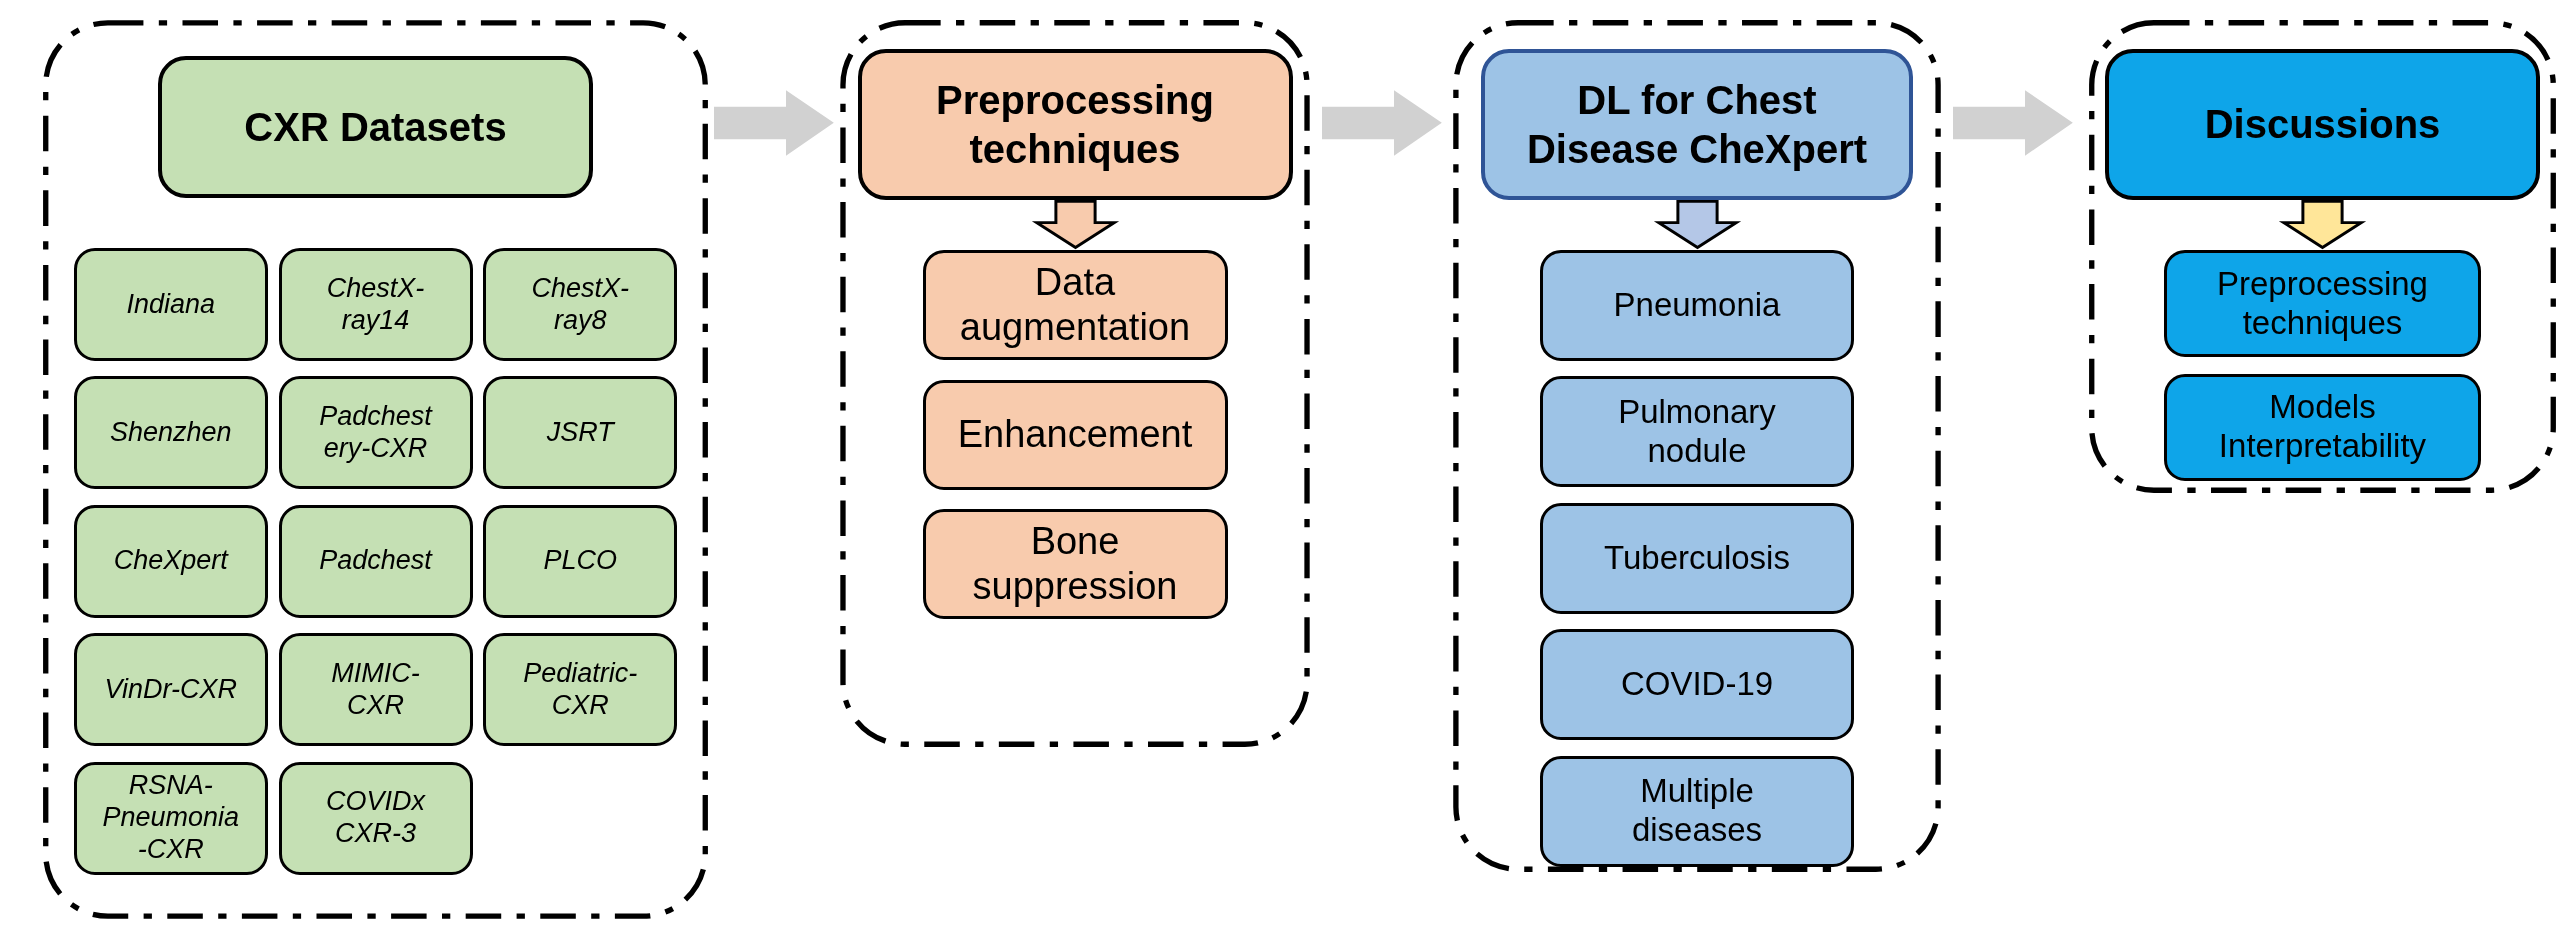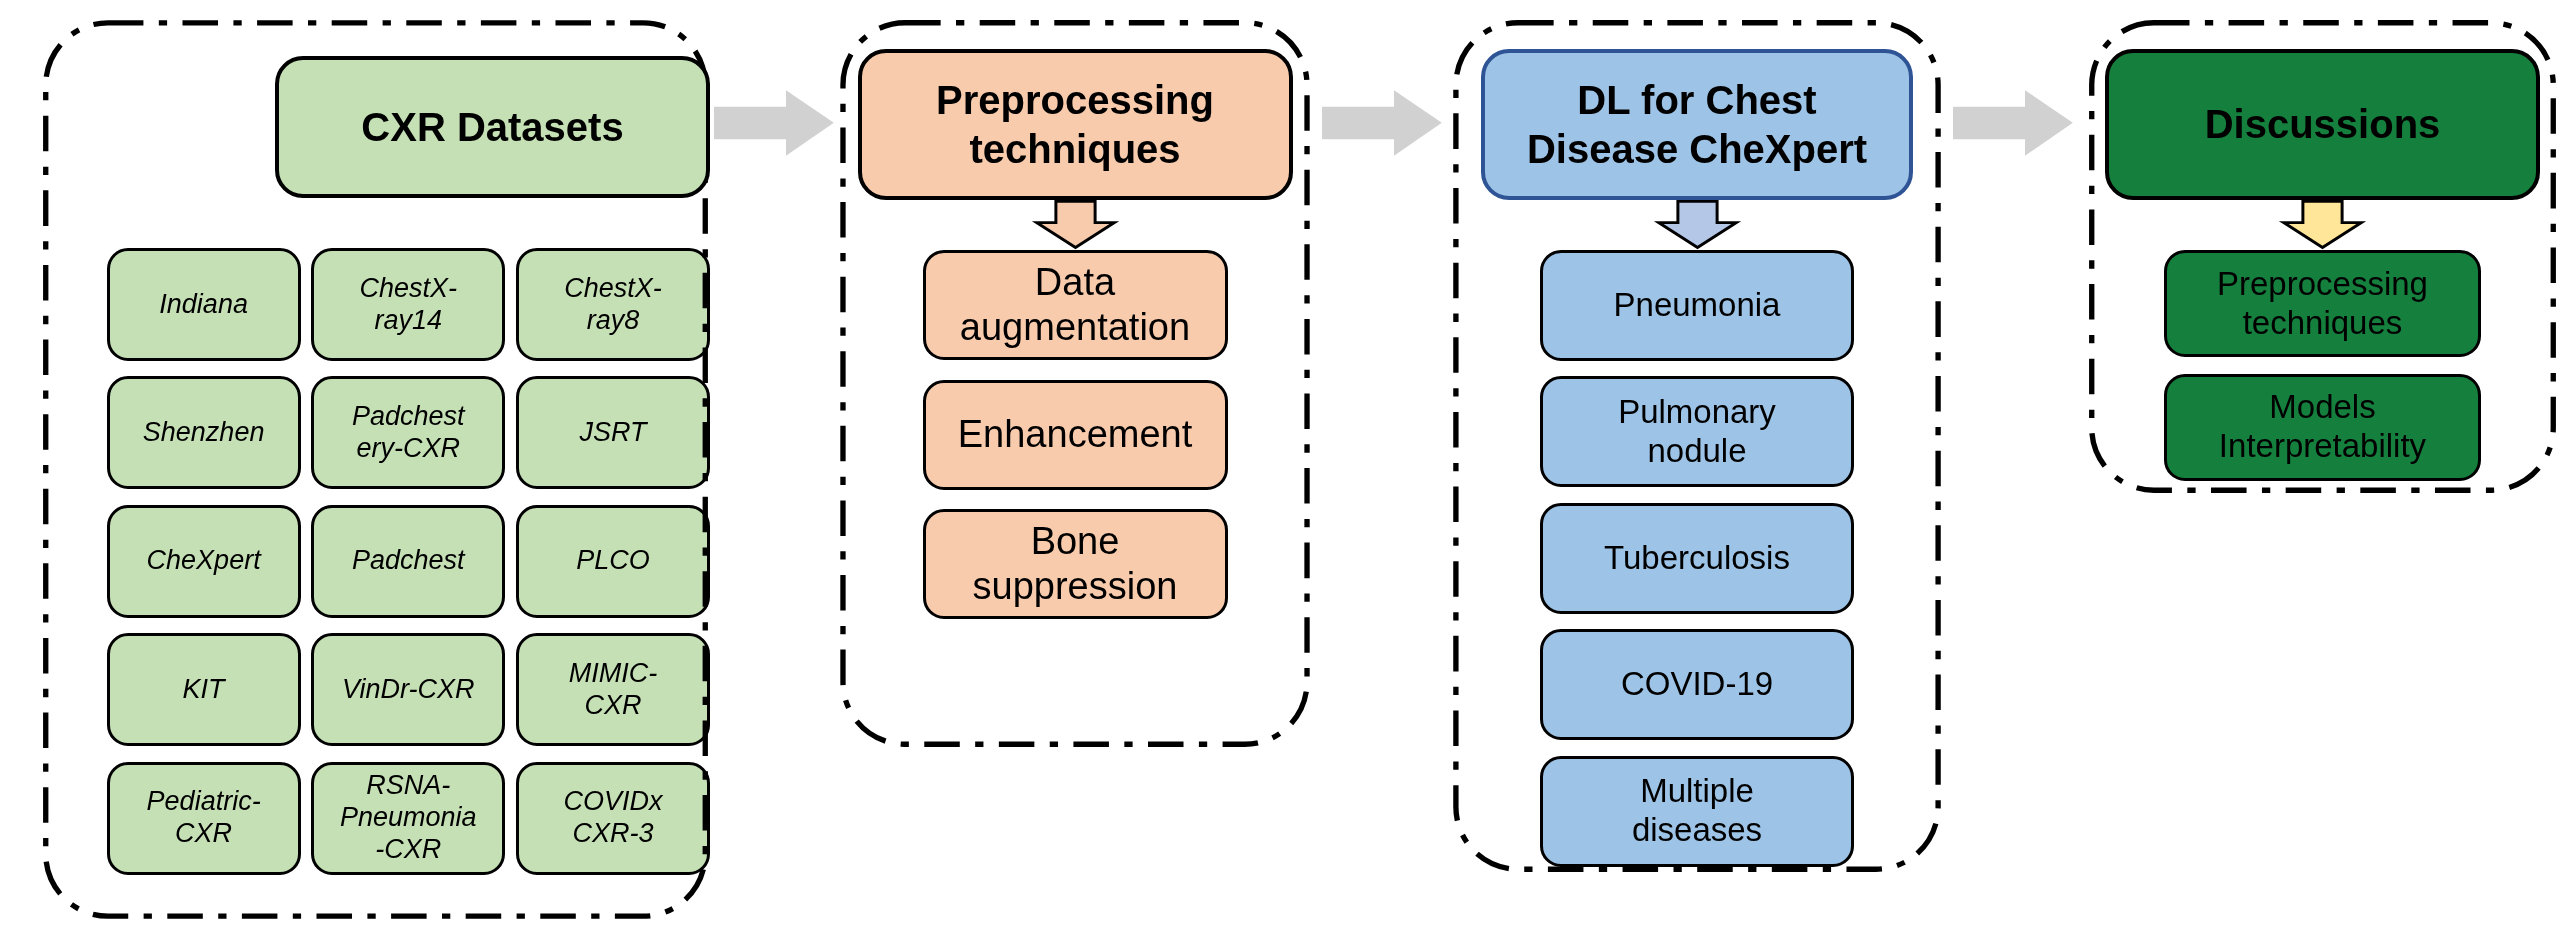--- a/index.html
+++ b/index.html
@@ -33,24 +33,24 @@
     display: flex; align-items: center; justify-content: center;
     text-align: center;
     white-space: pre-line;
     border: 3.6px solid #000;
     border-radius: 21px;
   }
 
   .green  { background: #C5E0B4; }
   .orange { background: #F8CBAD; }
   .blue   { background: #9DC3E6; }
-  .yellow { background: #15803d; }
+  .yellow { background: #0ea5e9; }
 
   
-  .s1 { left: 41px;   top: 18px; width: 669px; height: 903px; align-items: flex-end; }
+  .s1 { left: 41px;   top: 18px; width: 669px; height: 903px; }
   .s2 { left: 838px; top: 18px; width: 474px;  height: 731px; }
   .s3 { left: 1451px; top: 18px; width: 492px;  height: 856px; }
   .s4 { left: 2087px; top: 18px; width: 471px;  height: 477px;  }
 
   .s1 .hdr { width: 435px; height: 142px; margin-top: 38px; }
   .s2 .hdr { width: 435px; height: 151px; }
   .s3 .hdr { width: 432px; height: 151px; border-color: #2F5496; }
   .s4 .hdr { width: 435px; height: 151px; }
 
   .grid {
@@ -95,21 +95,20 @@
 ray14</div>
       <div class="box cell green">ChestX-
 ray8</div>
       <div class="box cell green">Shenzhen</div>
       <div class="box cell green">Padchest
 ery-CXR</div>
       <div class="box cell green">JSRT</div>
       <div class="box cell green">CheXpert</div>
       <div class="box cell green">Padchest</div>
       <div class="box cell green">PLCO</div>
-      <div class="box cell green">KIT</div>
       <div class="box cell green">VinDr-CXR</div>
       <div class="box cell green">MIMIC-
 CXR</div>
       <div class="box cell green">Pediatric-
 CXR</div>
       <div class="box cell green">RSNA-
 Pneumonia
 -CXR</div>
       <div class="box cell green">COVIDx
 CXR-3</div>

